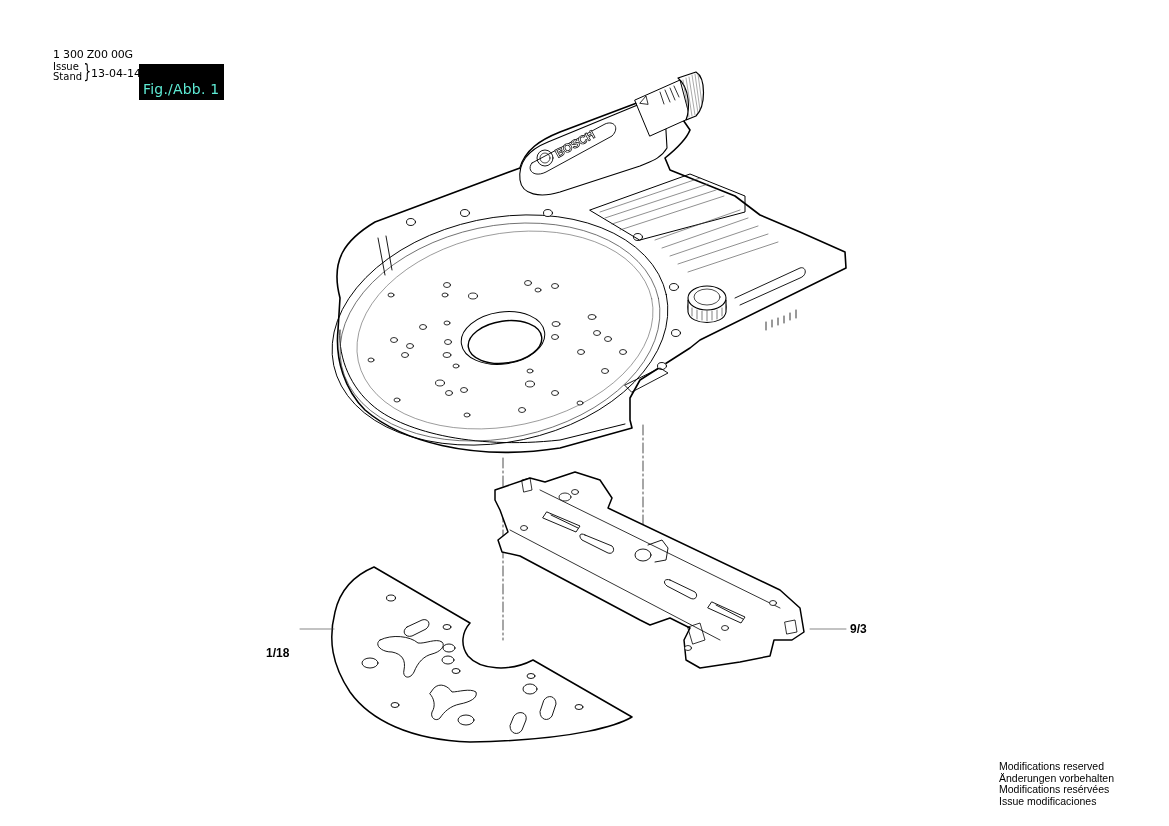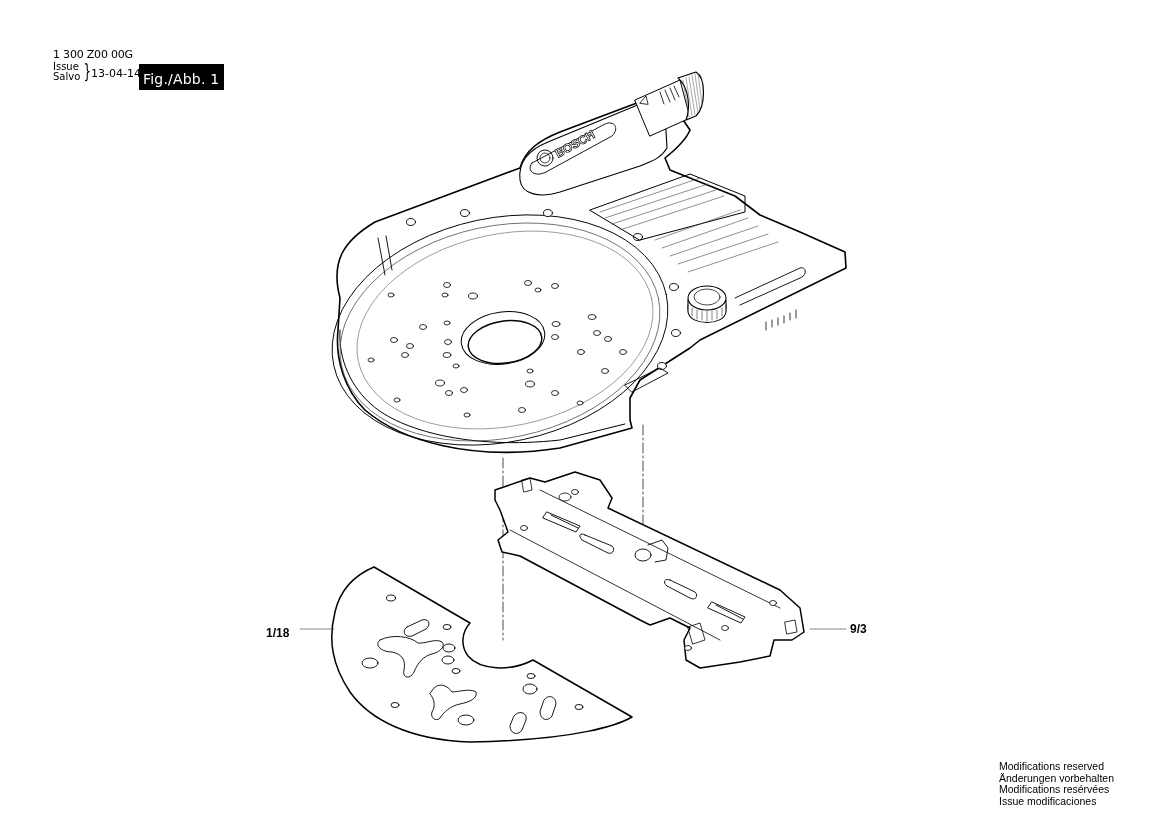--- a/index.html
+++ b/index.html
@@ -2,34 +2,34 @@
 <html><head>
 <meta charset="utf-8">
 <style>
   html, body { margin: 0; padding: 0; background: #ffffff; }
   body { width: 1169px; height: 826px; position: relative; overflow: hidden;
          font-family: "DejaVu Sans", sans-serif; color: #000; }
   .hdr-num { position: absolute; left: 53px; top: 48px; font-size: 11px; letter-spacing: -0.2px; }
   .hdr-issue { position: absolute; left: 53px; top: 62px; font-size: 10px; line-height: 10px; }
   .hdr-brace { position: absolute; left: 81px; top: 61px; font-size: 20px; line-height: 20px; transform: scaleX(0.6); }
   .hdr-date { position: absolute; left: 91px; top: 67px; font-size: 11px; }
-  .fig-badge { position: absolute; left: 139px; top: 64px; background: #000; color: #ffffff;
-               font-size: 14px; padding: 7px 5px 2px 4px; line-height: 17px; letter-spacing: 0.2px; }
+  .fig-badge { position: absolute; left: 139px; top: 64px; background: #000; color: #5eead4;
+               font-size: 14px; padding: 17px 5px 2px 4px; line-height: 17px; letter-spacing: 0.2px; }
   .callout { position: absolute; font-family: "Liberation Sans", sans-serif; font-weight: bold; font-size: 12px; }
   .notes { position: absolute; left: 999px; top: 737px; font-family: "Liberation Sans", sans-serif;
            font-size: 10.5px; line-height: 11.5px; margin-top: 24px; }
   svg.drawing { position: absolute; left: 0; top: 0; }
 </style>
 </head>
 <body>
 
 <div class="hdr-num">1 300 Z00 00G</div>
 <div class="hdr-issue">
   <div>Issue</div>
-  <div>Salvo</div>
+  <div>Stand</div>
 </div>
 <div class="hdr-brace">}</div>
 <div class="hdr-date">13-04-14</div>
 <div class="fig-badge">Fig./Abb. 1</div>
 
 <svg class="drawing" width="1169" height="826" viewBox="0 0 1169 826" fill="none" stroke="#000" stroke-linejoin="round" stroke-linecap="round">
 
   <g>
 
     <path stroke-width="1.6" fill="#fff" d="M340,298 C330,260 345,240 375,222 L520,168 C525,150 540,140 560,132 L650,98 C660,94 668,96 672,104
@@ -222,21 +222,21 @@
       <path d="M514,716 C518,710 528,712 526,720 L522,730 C518,736 510,734 510,726 Z"></path>
     </g>
   </g>
 
   <g stroke-width="0.7" stroke="#555">
     <line x1="300" y1="629" x2="334" y2="629"></line>
     <line x1="810" y1="629" x2="846" y2="629"></line>
   </g>
 </svg>
 
-<div class="callout" style="left:266px; top:626px;text-align:center;">1/18</div>
+<div class="callout" style="left:266px; top:646px;text-align:center;">1/18</div>
 <div class="callout" style="left:850px; top:622px;">9/3</div>
 
 <div class="notes">
   <div>Modifications reserved</div>
   <div>Änderungen vorbehalten</div>
   <div>Modifications resérvées</div>
   <div>Issue modificaciones</div>
 </div>
 
 </body></html>

